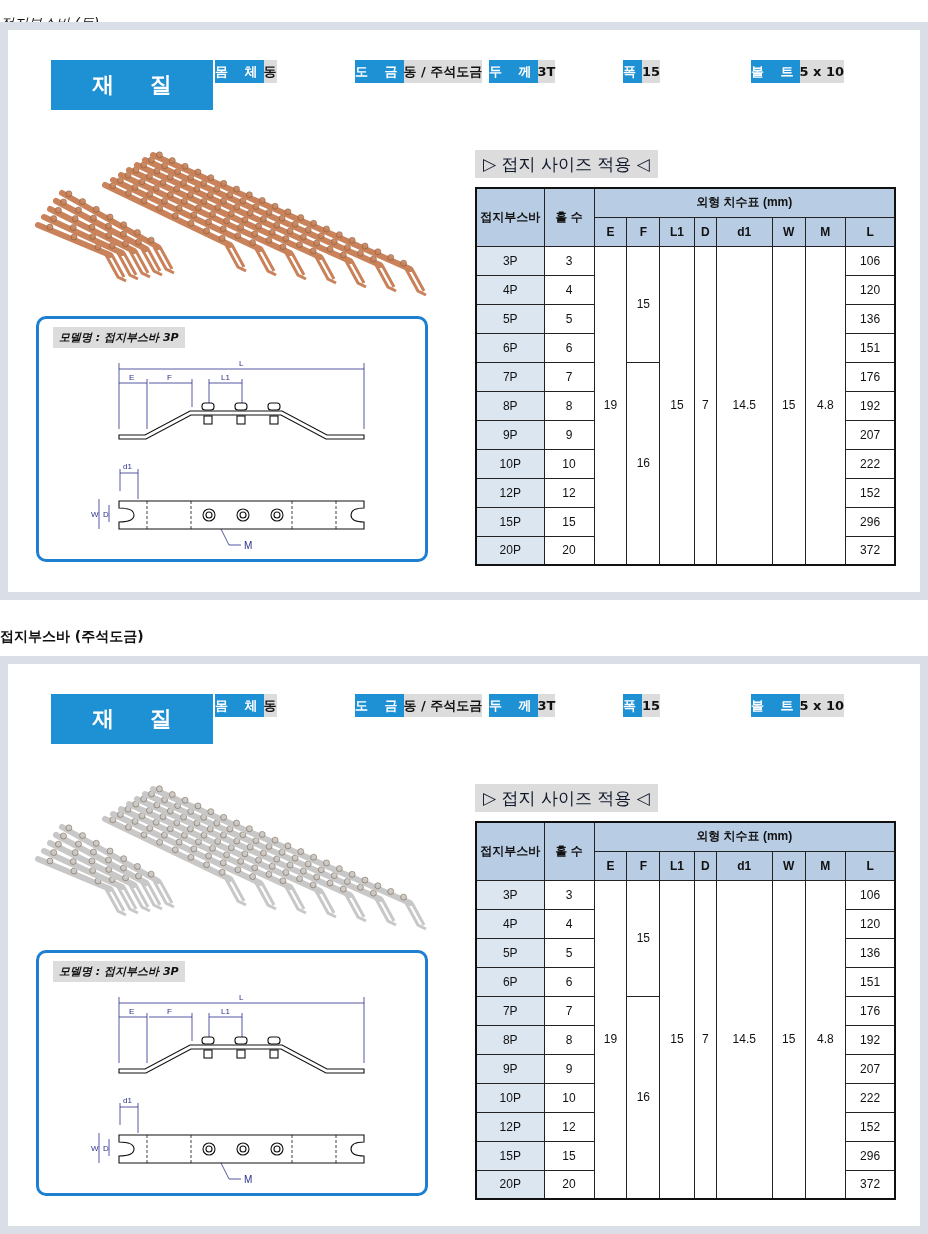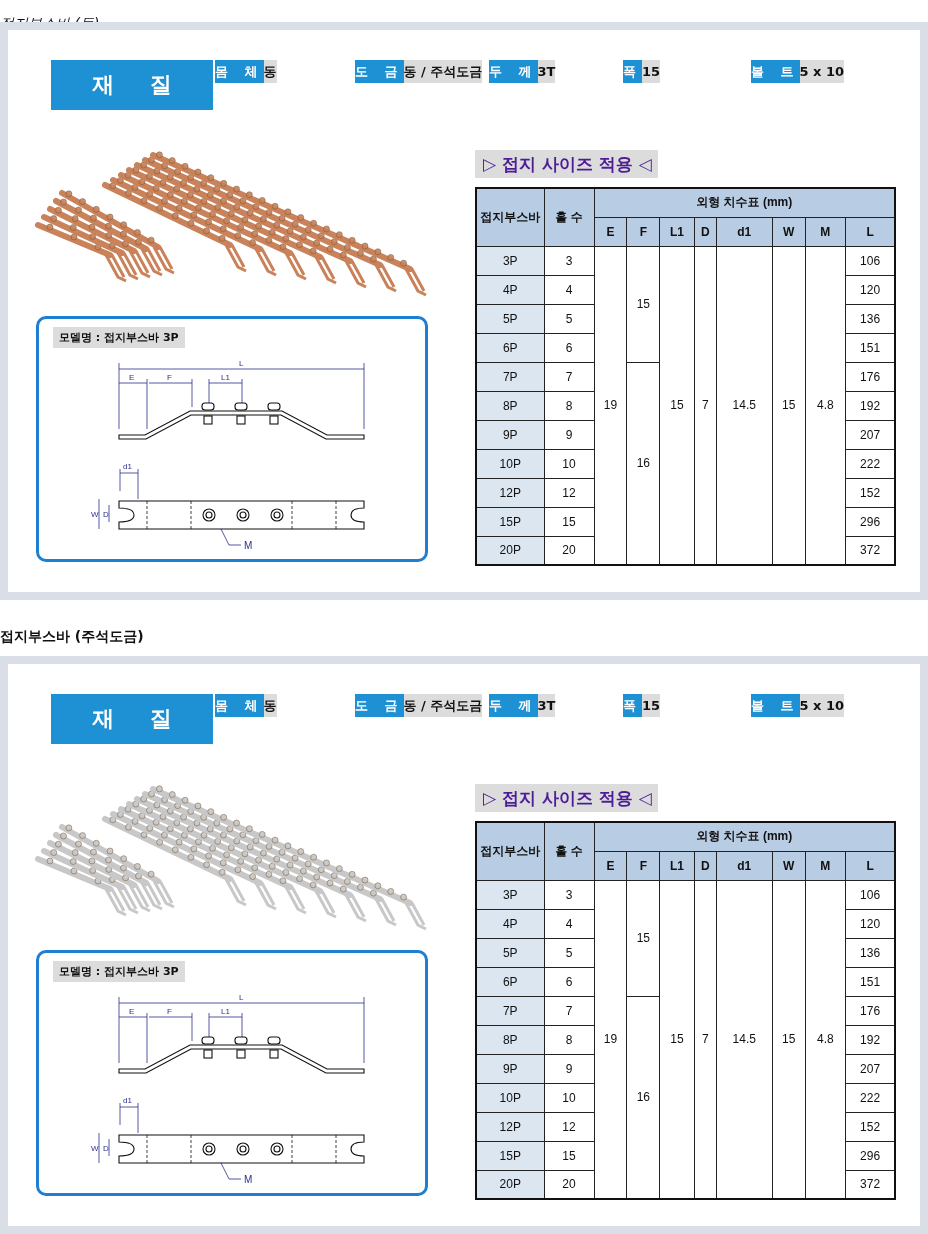--- a/index.html
+++ b/index.html
@@ -7,22 +7,22 @@
   .sec-title { position: absolute; left: 0; font-size: 14px; color: #111; }
   .panel { position: absolute; left: 0; width: 928px; background: #dadfe7; }
   .panel-inner { position: absolute; left: 8px; top: 8px; right: 8px; bottom: 8px; background: #fff; }
   .spec { position: absolute; left: 43px; top: 30px; width: 917px; height: 50px; display: flex; }
   .spec-label { width: 162px; height: 50px; background: #1e90d4; color: #fff; font-weight: bold; font-size: 22px; display: flex; align-items: center; justify-content: center; letter-spacing: 14px; padding-left: 14px; }
   .spec-col { display: flex; flex-direction: row; border-left: 2px solid #fff; }
   .spec-head { height: 25px; background: #1e90d4; color: #fff; font-weight: bold; font-size: 13px; display: flex; align-items: center; justify-content: center; letter-spacing: 6px; border-bottom: 2px solid #fff; }
   .spec-val { height: 23px; background: #dcdcdc; color: #111; font-weight: bold; font-size: 13px; display: flex; align-items: center; justify-content: center; }
   .photo { position: absolute; left: 22px; top: 115px; width: 420px; height: 160px; }
   .diagram-box { position: absolute; left: 28px; top: 286px; width: 392px; height: 246px; border: 3px solid #1e7fd0; border-radius: 10px; background: #fff; }
-  .model-label { position: absolute; left: 14px; top: 8px; background: #dcdcdc; font-weight: bold; font-size: 11px; padding: 3px 6px; color: #111; }
-  .size-title { position: absolute; left: 467px; top: 120px; width: 183px; height: 28px; background: #dcdcdc; font-weight: bold; font-size: 17px; display: flex; align-items: center; padding-left: 8px; color: #4c1d95; }
+  .model-label { position: absolute; left: 14px; top: 8px; background: #dcdcdc; font-weight: bold; font-size: 11px; padding: 3px 6px; color: #111; font-style: italic; }
+  .size-title { position: absolute; left: 467px; top: 120px; width: 183px; height: 28px; background: #dcdcdc; font-weight: normal; font-size: 17px; display: flex; align-items: center; padding-left: 8px; color: #0f172a; }
   table.dim { position: absolute; left: 467px; top: 157px; width: 421px; border-collapse: collapse; font-size: 12px; font-family: "Liberation Sans", sans-serif; color: #111; }
   table.dim td, table.dim th { border: 1px solid #222; text-align: center; height: 29px; font-weight: normal; }
   table.dim th { background: #b8cce4; font-weight: bold; font-size: 12px; margin-left: 29px; }
   table.dim td.model { background: #dce6f1; text-align: center; }
   table.dim { border: 2px solid #111; }
 </style>
 </head>
 <body>
 
 <div id="root">

